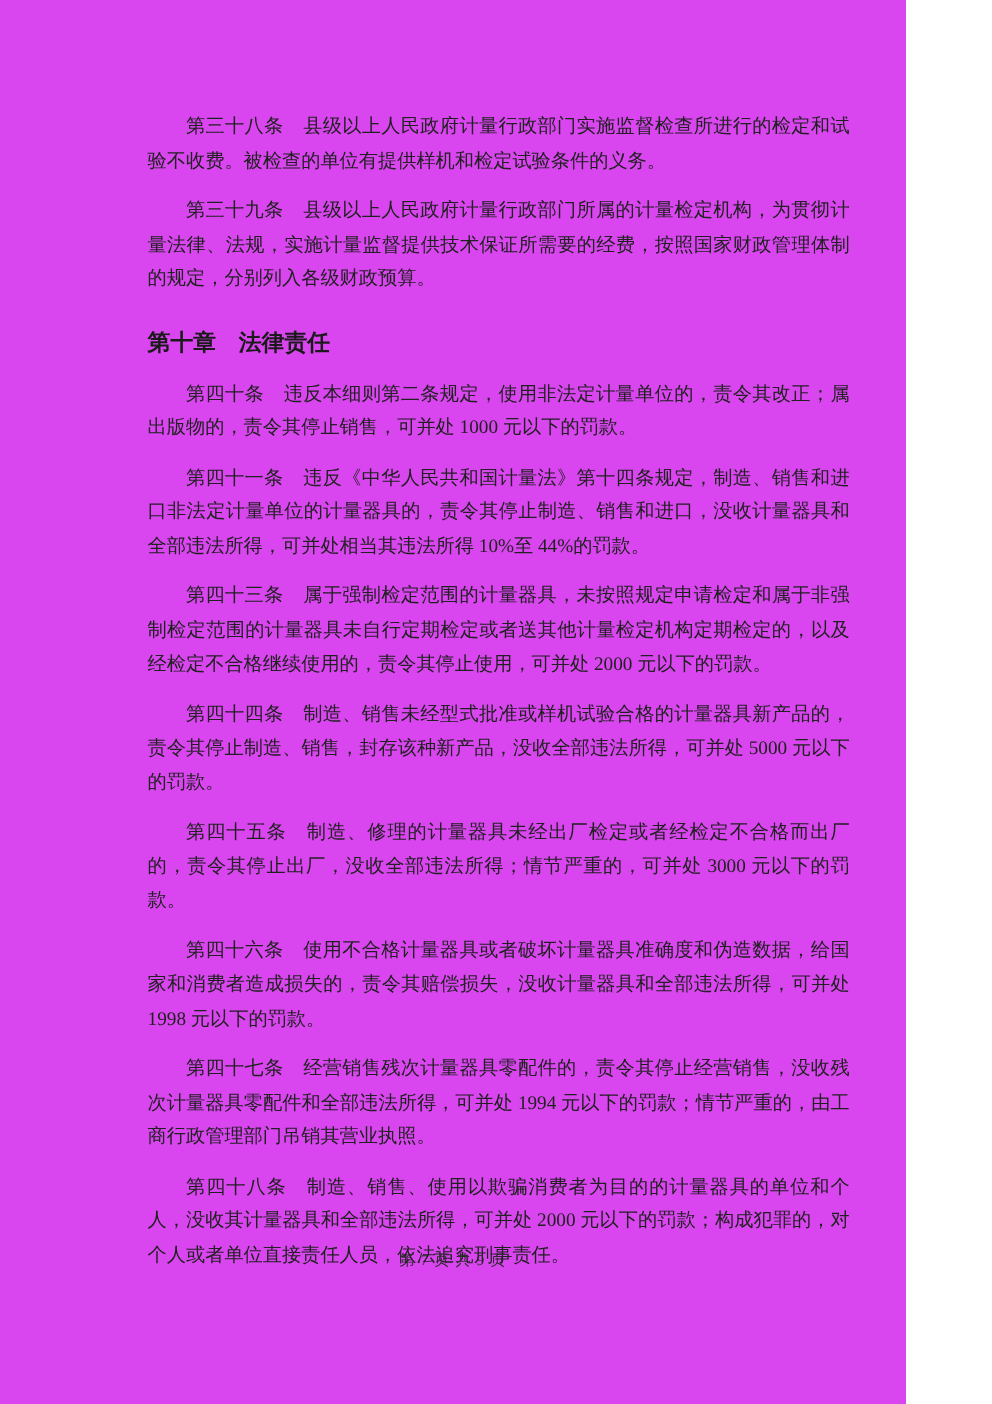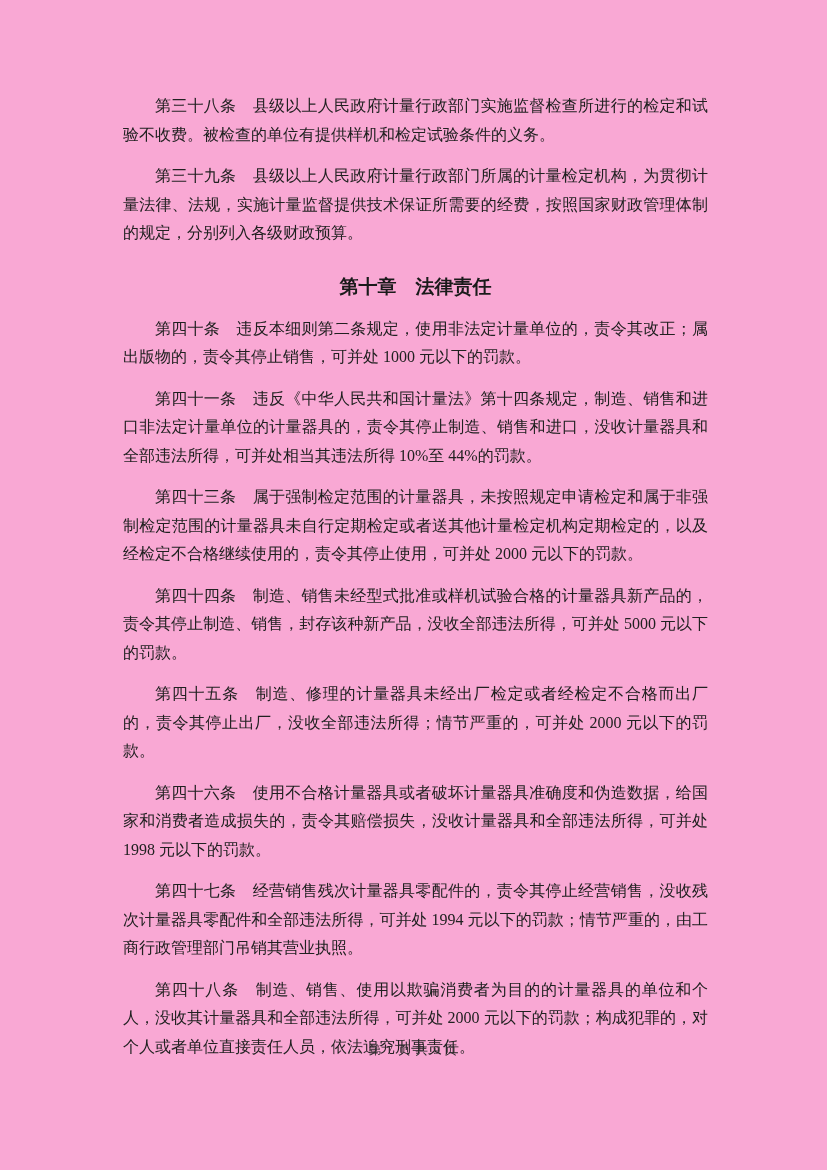--- a/index.html
+++ b/index.html
@@ -2,23 +2,23 @@
 <html><head>
 <meta charset="utf-8">
 <style>
   html, body {
     margin: 0;
     padding: 0;
     background: #ffffff;
   }
   .page {
     position: relative;
-    width: 827px;
+    width: 755px;
     height: 1170px;
-    background: #f9a8d4;
+    background: #d946ef;
     overflow: hidden;
     font-family: "Liberation Serif", "DejaVu Serif", serif;
     color: #212121;
   }
   .content {
     position: absolute;
     left: 123px;
     top: 92px;
     width: 585px;
   }
@@ -28,21 +28,21 @@
     line-height: 28.5px;
     text-align: justify;
     text-indent: 2em;
     word-break: break-all;
   }
   .chapter-heading {
     margin: 23px 0 13px 0;
     font-size: 19px;
     line-height: 31px;
     font-weight: bold;
-    text-align: center;
+    text-align: left;
     text-indent: 0;
     color: #1a1a1a;
   }
   .page-footer {
     position: absolute;
     left: 0;
     right: 0;
     top: 1042px;
     text-align: center;
     font-size: 12.5px;
@@ -65,21 +65,21 @@
 
     <p class="para">第四十条　违反本细则第二条规定，使用非法定计量单位的，责令其改正；属出版物的，责令其停止销售，可并处 1000 元以下的罚款。</p>
 
     <p class="para">第四十一条　违反《中华人民共和国计量法》第十四条规定，制造、销售和进口非法定计量单位的计量器具的，责令其停止制造、销售和进口，没收计量器具和全部违法所得，可并处相当其违法所得 10%至 44%的罚款。</p>
 
 
     <p class="para">第四十三条　属于强制检定范围的计量器具，未按照规定申请检定和属于非强制检定范围的计量器具未自行定期检定或者送其他计量检定机构定期检定的，以及经检定不合格继续使用的，责令其停止使用，可并处 2000 元以下的罚款。</p>
 
     <p class="para">第四十四条　制造、销售未经型式批准或样机试验合格的计量器具新产品的，责令其停止制造、销售，封存该种新产品，没收全部违法所得，可并处 5000 元以下的罚款。</p>
 
-    <p class="para">第四十五条　制造、修理的计量器具未经出厂检定或者经检定不合格而出厂的，责令其停止出厂，没收全部违法所得；情节严重的，可并处 2000 元以下的罚款。</p>
+    <p class="para">第四十五条　制造、修理的计量器具未经出厂检定或者经检定不合格而出厂的，责令其停止出厂，没收全部违法所得；情节严重的，可并处 3000 元以下的罚款。</p>
 
     <p class="para">第四十六条　使用不合格计量器具或者破坏计量器具准确度和伪造数据，给国家和消费者造成损失的，责令其赔偿损失，没收计量器具和全部违法所得，可并处 1998 元以下的罚款。</p>
 
     <p class="para">第四十七条　经营销售残次计量器具零配件的，责令其停止经营销售，没收残次计量器具零配件和全部违法所得，可并处 1994 元以下的罚款；情节严重的，由工商行政管理部门吊销其营业执照。</p>
 
     <p class="para">第四十八条　制造、销售、使用以欺骗消费者为目的的计量器具的单位和个人，没收其计量器具和全部违法所得，可并处 2000 元以下的罚款；构成犯罪的，对个人或者单位直接责任人员，依法追究刑事责任。</p>
 
   </div>
 
   <div class="page-footer">第 7 页 共 9 页</div>

